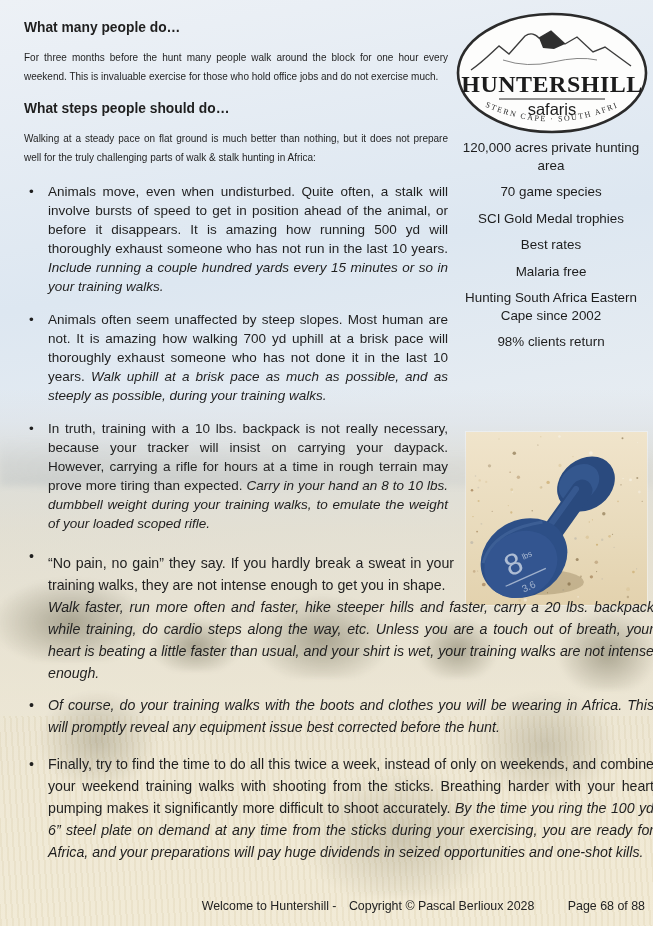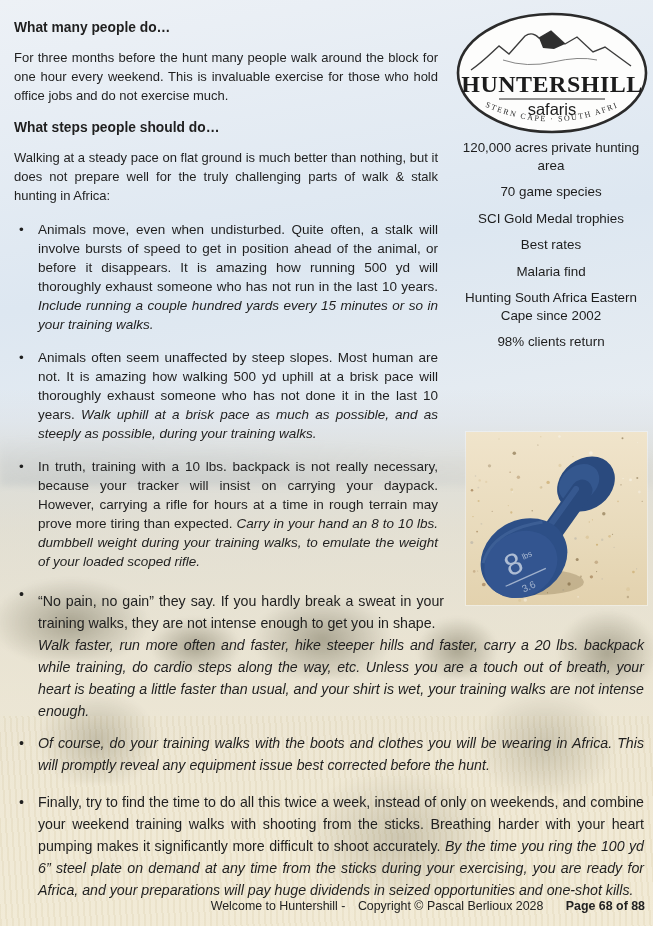--- a/index.html
+++ b/index.html
@@ -21,23 +21,23 @@
     background:
       radial-gradient(60% 90% at 12% 100%, rgba(138,150,162,.45), rgba(138,150,162,0) 70%),
       radial-gradient(45% 80% at 45% 100%, rgba(150,158,166,.35), rgba(150,158,166,0) 70%),
       radial-gradient(50% 70% at 85% 100%, rgba(160,164,168,.28), rgba(160,164,168,0) 70%);}
   .tree{position:absolute;filter:blur(2px);
     background:radial-gradient(ellipse at 50% 55%, rgba(84,80,56,.42), rgba(84,80,56,0) 68%);}
   .grass{position:absolute;left:0;bottom:0;width:100%;height:210px;opacity:.4;
     background:repeating-linear-gradient(86deg, rgba(196,176,124,.35) 0 2px, rgba(242,232,206,.25) 2px 6px);}
 
   
-  .content{position:absolute;left:14px;top:20px;width:630px;}
+  .content{position:absolute;left:24px;top:20px;width:630px;}
   .heading{font-size:13.8px;font-weight:700;margin:0 0 13px 0;}
-  .para{font-size:13px;line-height:19px;text-align:justify;text-align-last:left;
+  .para{font-size:10px;line-height:19px;text-align:justify;text-align-last:left;
         width:424px;margin:0 0 15px 0;}
   .h2{margin-top:3px;}
   .bullets{margin-top:1px;}
   .bullet{display:flex;margin:0 0 14px 0;}
   .bullet .dot{flex:0 0 19px;padding-left:5px;font-size:13.5px;line-height:19px;}
   .bullet .b-body{flex:1 1 auto;min-width:0;}
   .bullet .runs{text-align:justify;text-align-last:left;font-size:13.5px;line-height:19px;}
   .bullet.narrow{width:424px;}
   .bullet.split,.bullet.full{width:630px;}
   .bullet.split .dot,.bullet.full .dot{font-size:14.2px;line-height:22px;}
@@ -54,21 +54,21 @@
   .sidebar{position:absolute;left:451px;top:139px;width:200px;text-align:center;}
   .sb-item{font-size:13.4px;font-weight:400;line-height:17.5px;margin-bottom:9px;color:#1d1d1d;}
 
   
   .dumbbell-wrap{position:absolute;left:466px;top:432px;width:181px;height:173px;
                  box-shadow:0 0 0 1px rgba(255,255,255,.35);}
 
   
   .footer{position:absolute;right:8px;bottom:13px;font-size:12.4px;color:#222;white-space:nowrap;}
   .footer .f-mid{margin-left:9px;}
-  .footer .f-right{margin-left:19px;font-weight:bold;}
+  .footer .f-right{margin-left:30px;}
 </style>
 </head>
 <body>
 
 <div class="page">
 
   <div class="landscape">
     <div class="hills"></div>
     <div class="tree" style="left:-12px;top:188px;width:165px;height:85px;"></div>
     <div class="tree" style="left:148px;top:228px;width:95px;height:55px;"></div>
@@ -96,21 +96,21 @@
       </text>
     </svg>
   </div>
 
   <div class="sidebar">
     <div>
         <div class="sb-item">120,000 acres private hunting area</div>
         <div class="sb-item">70 game species</div>
         <div class="sb-item">SCI Gold Medal trophies</div>
         <div class="sb-item">Best rates</div>
-        <div class="sb-item">Malaria find</div>
+        <div class="sb-item">Malaria free</div>
         <div class="sb-item">Hunting South Africa Eastern Cape since 2002</div>
         <div class="sb-item">98% clients return</div>
       </div>
   </div>
 
   <div class="dumbbell-wrap">
     <svg width="181" height="173" viewBox="0 0 181 173">
       <defs>
         <linearGradient id="sandG" x1="0" y1="0" x2="0" y2="1">
           <stop offset="0" stop-color="#f0e4cb"></stop>
@@ -242,21 +242,21 @@
     <div class="bullets">
         <div class="bullet narrow b1">
           <span class="dot">•</span>
           <div class="b-body">
             <div class="runs"><span>Animals move, even when undisturbed. Quite often, a stalk will involve bursts of speed to get in position ahead of the animal, or before it disappears. It is amazing how running 500 yd will thoroughly exhaust someone who has not run in the last 10 years. </span><span class="bi">Include running a couple hundred yards every 15 minutes or so in your training walks.</span></div>
           </div>
         </div>
         <div class="bullet narrow b2">
           <span class="dot">•</span>
           <div class="b-body">
-            <div class="runs"><span>Animals often seem unaffected by steep slopes. Most human are not. It is amazing how walking 500 yd uphill at a brisk pace will thoroughly exhaust someone who has not done it in the last 10 years. </span><span class="bi">Walk uphill at a brisk pace as much as possible, and as steeply as possible, during your training walks.</span></div>
+            <div class="runs"><span>Animals often seem unaffected by steep slopes. Most human are not. It is amazing how walking 700 yd uphill at a brisk pace will thoroughly exhaust someone who has not done it in the last 10 years. </span><span class="bi">Walk uphill at a brisk pace as much as possible, and as steeply as possible, during your training walks.</span></div>
           </div>
         </div>
         <div class="bullet narrow b3">
           <span class="dot">•</span>
           <div class="b-body">
             <div class="runs"><span>In truth, training with a 10 lbs. backpack is not really necessary, because your tracker will insist on carrying your daypack. However, carrying a rifle for hours at a time in rough terrain may prove more tiring than expected. </span><span class="bi">Carry in your hand an 8 to 10 lbs. dumbbell weight during your training walks, to emulate the weight of your loaded scoped rifle.</span></div>
           </div>
         </div>
         <div class="bullet split b4">
           <span class="dot">•</span>

